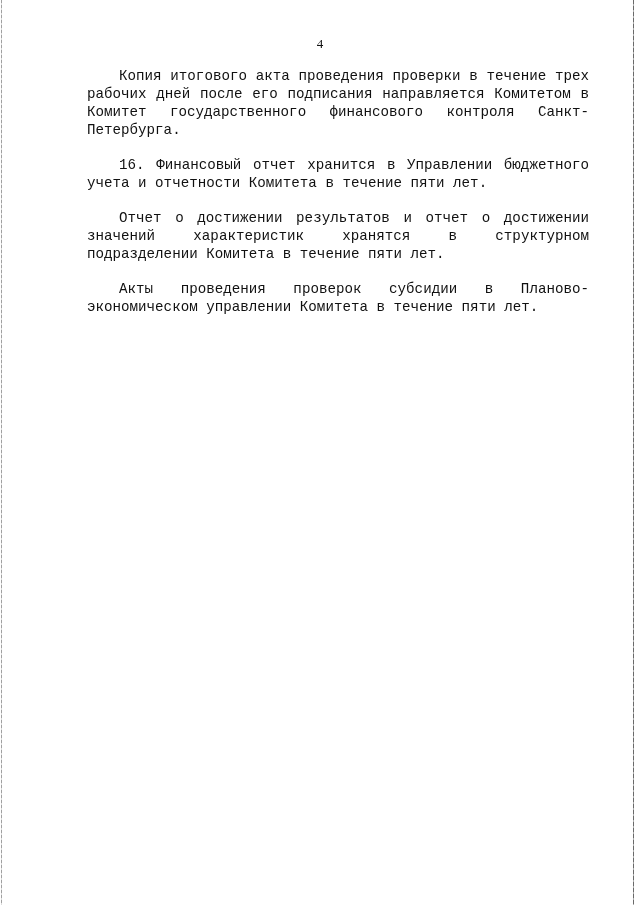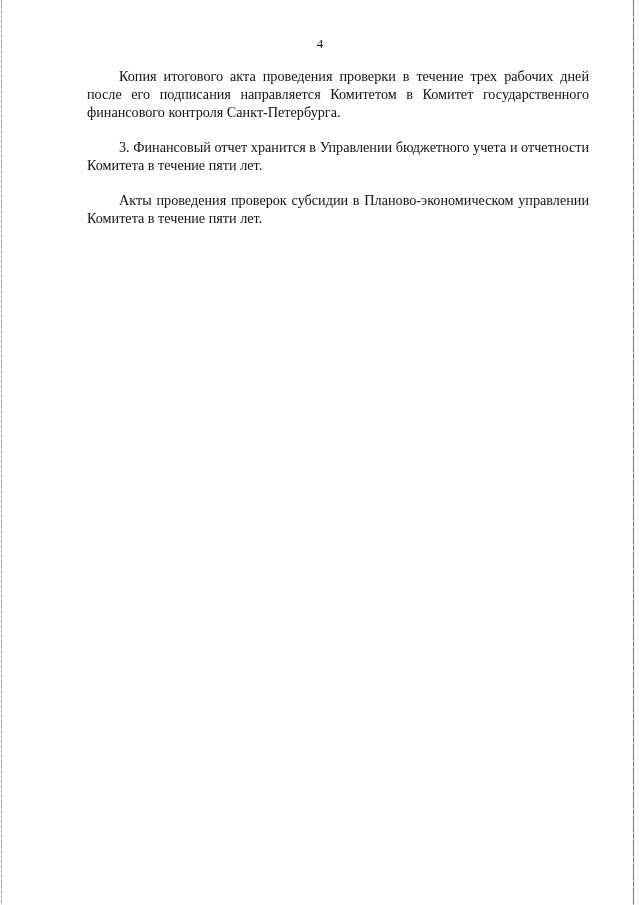--- a/index.html
+++ b/index.html
@@ -47,27 +47,29 @@
       top: 67px;
       left: 87px;
       width: 502px;
     }
     .para {
       margin: 0 0 17px 0;
       font-size: 14.2px;
       line-height: 18px;
       text-align: justify;
       text-indent: 32px;
+      font-family: Liberation Mono, monospace;
     }
   </style>
 </head>
 <body>
 
 <div class="scan-edge-left"></div>
 <div class="scan-edge-right"></div>
 
 <div class="page-number">4</div>
 
 <div class="content">
   <p class="para">Копия итогового акта проведения проверки в течение трех рабочих дней после его подписания направляется Комитетом в Комитет государственного финансового контроля Санкт-Петербурга.</p>
-  <p class="para">3. Финансовый отчет хранится в Управлении бюджетного учета и отчетности Комитета в течение пяти лет.</p>
+  <p class="para">16. Финансовый отчет хранится в Управлении бюджетного учета и отчетности Комитета в течение пяти лет.</p>
+  <p class="para">Отчет о достижении результатов и отчет о достижении значений характеристик хранятся в структурном подразделении Комитета в течение пяти лет.</p>
   <p class="para">Акты проведения проверок субсидии в Планово-экономическом управлении Комитета в течение пяти лет.</p>
 </div>
 
 </body></html>

